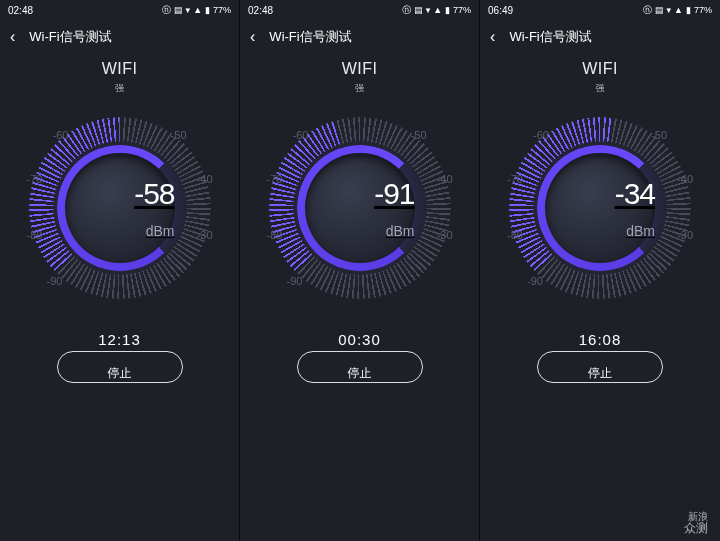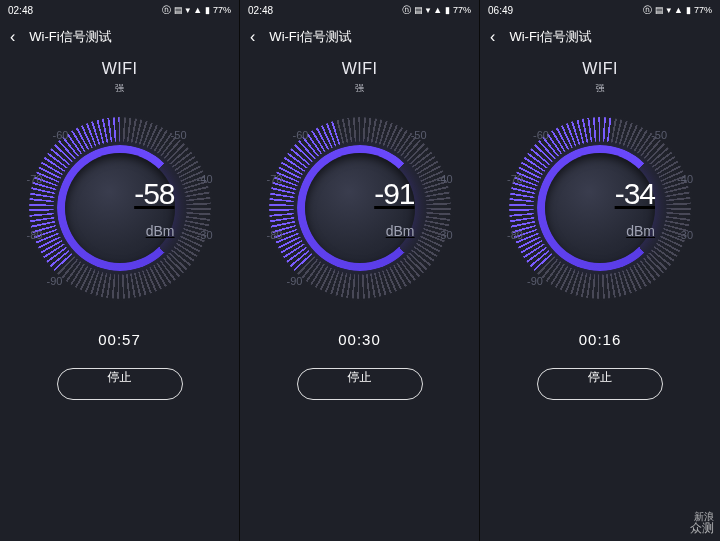--- a/index.html
+++ b/index.html
@@ -150,36 +150,36 @@
   .timer {
     margin-top: 28px;
     color: #fff;
     font-size: 15px;
     letter-spacing: 1px;
     font-weight: 300;
   }
 
   
   .stop-btn {
-    margin-top: 20px;
+    margin-top: 3px;
     width: 126px;
     height: 32px;
     border: 1px solid rgba(255,255,255,0.85);
     border-radius: 18px;
     color: #fff;
     font-size: 12px;
     display: flex;
-    align-items: flex-start;
+    align-items: flex-end;
     justify-content: center;
     background: transparent;
   }
 
   .watermark {
     position: absolute;
-    right: 6px;
+    right: 12px;
     bottom: 6px;
     color: rgba(255,255,255,0.65);
     font-size: 10px;
     line-height: 1.1;
     text-align: right;
   }
   .watermark .big { font-size: 12px; font-weight: 300; }
 </style>
 </head>
 <body>
@@ -216,21 +216,21 @@
       </div>
       <span class="gauge-label" style="left:22px;bottom:16px">-90</span>
       <span class="gauge-label" style="left:2px;bottom:62px">-80</span>
       <span class="gauge-label" style="left:2px;top:60px">-70</span>
       <span class="gauge-label" style="left:28px;top:16px">-60</span>
       <span class="gauge-label" style="right:28px;top:16px">-50</span>
       <span class="gauge-label" style="right:2px;top:60px">-40</span>
       <span class="gauge-label" style="right:2px;bottom:62px">-30</span>
     </div>
 
-    <div class="timer">00:57</div>
+    <div class="timer">12:13</div>
     <div class="stop-btn">
       <span>停止</span>
     </div>
   </div>
 
   <div class="screen">
     <div class="statusbar">
       <span class="status-left">02:48</span>
       <span class="status-right">
         <span>ⓝ</span>
@@ -302,21 +302,21 @@
       </div>
       <span class="gauge-label" style="left:22px;bottom:16px">-90</span>
       <span class="gauge-label" style="left:2px;bottom:62px">-80</span>
       <span class="gauge-label" style="left:2px;top:60px">-70</span>
       <span class="gauge-label" style="left:28px;top:16px">-60</span>
       <span class="gauge-label" style="right:28px;top:16px">-50</span>
       <span class="gauge-label" style="right:2px;top:60px">-40</span>
       <span class="gauge-label" style="right:2px;bottom:62px">-30</span>
     </div>
 
-    <div class="timer">00:16</div>
+    <div class="timer">16:08</div>
     <div class="stop-btn">
       <span>停止</span>
     </div>
   </div>
 
 </div>
 
 <div class="watermark">
   <div>新浪</div>
   <div class="big">众测</div>

